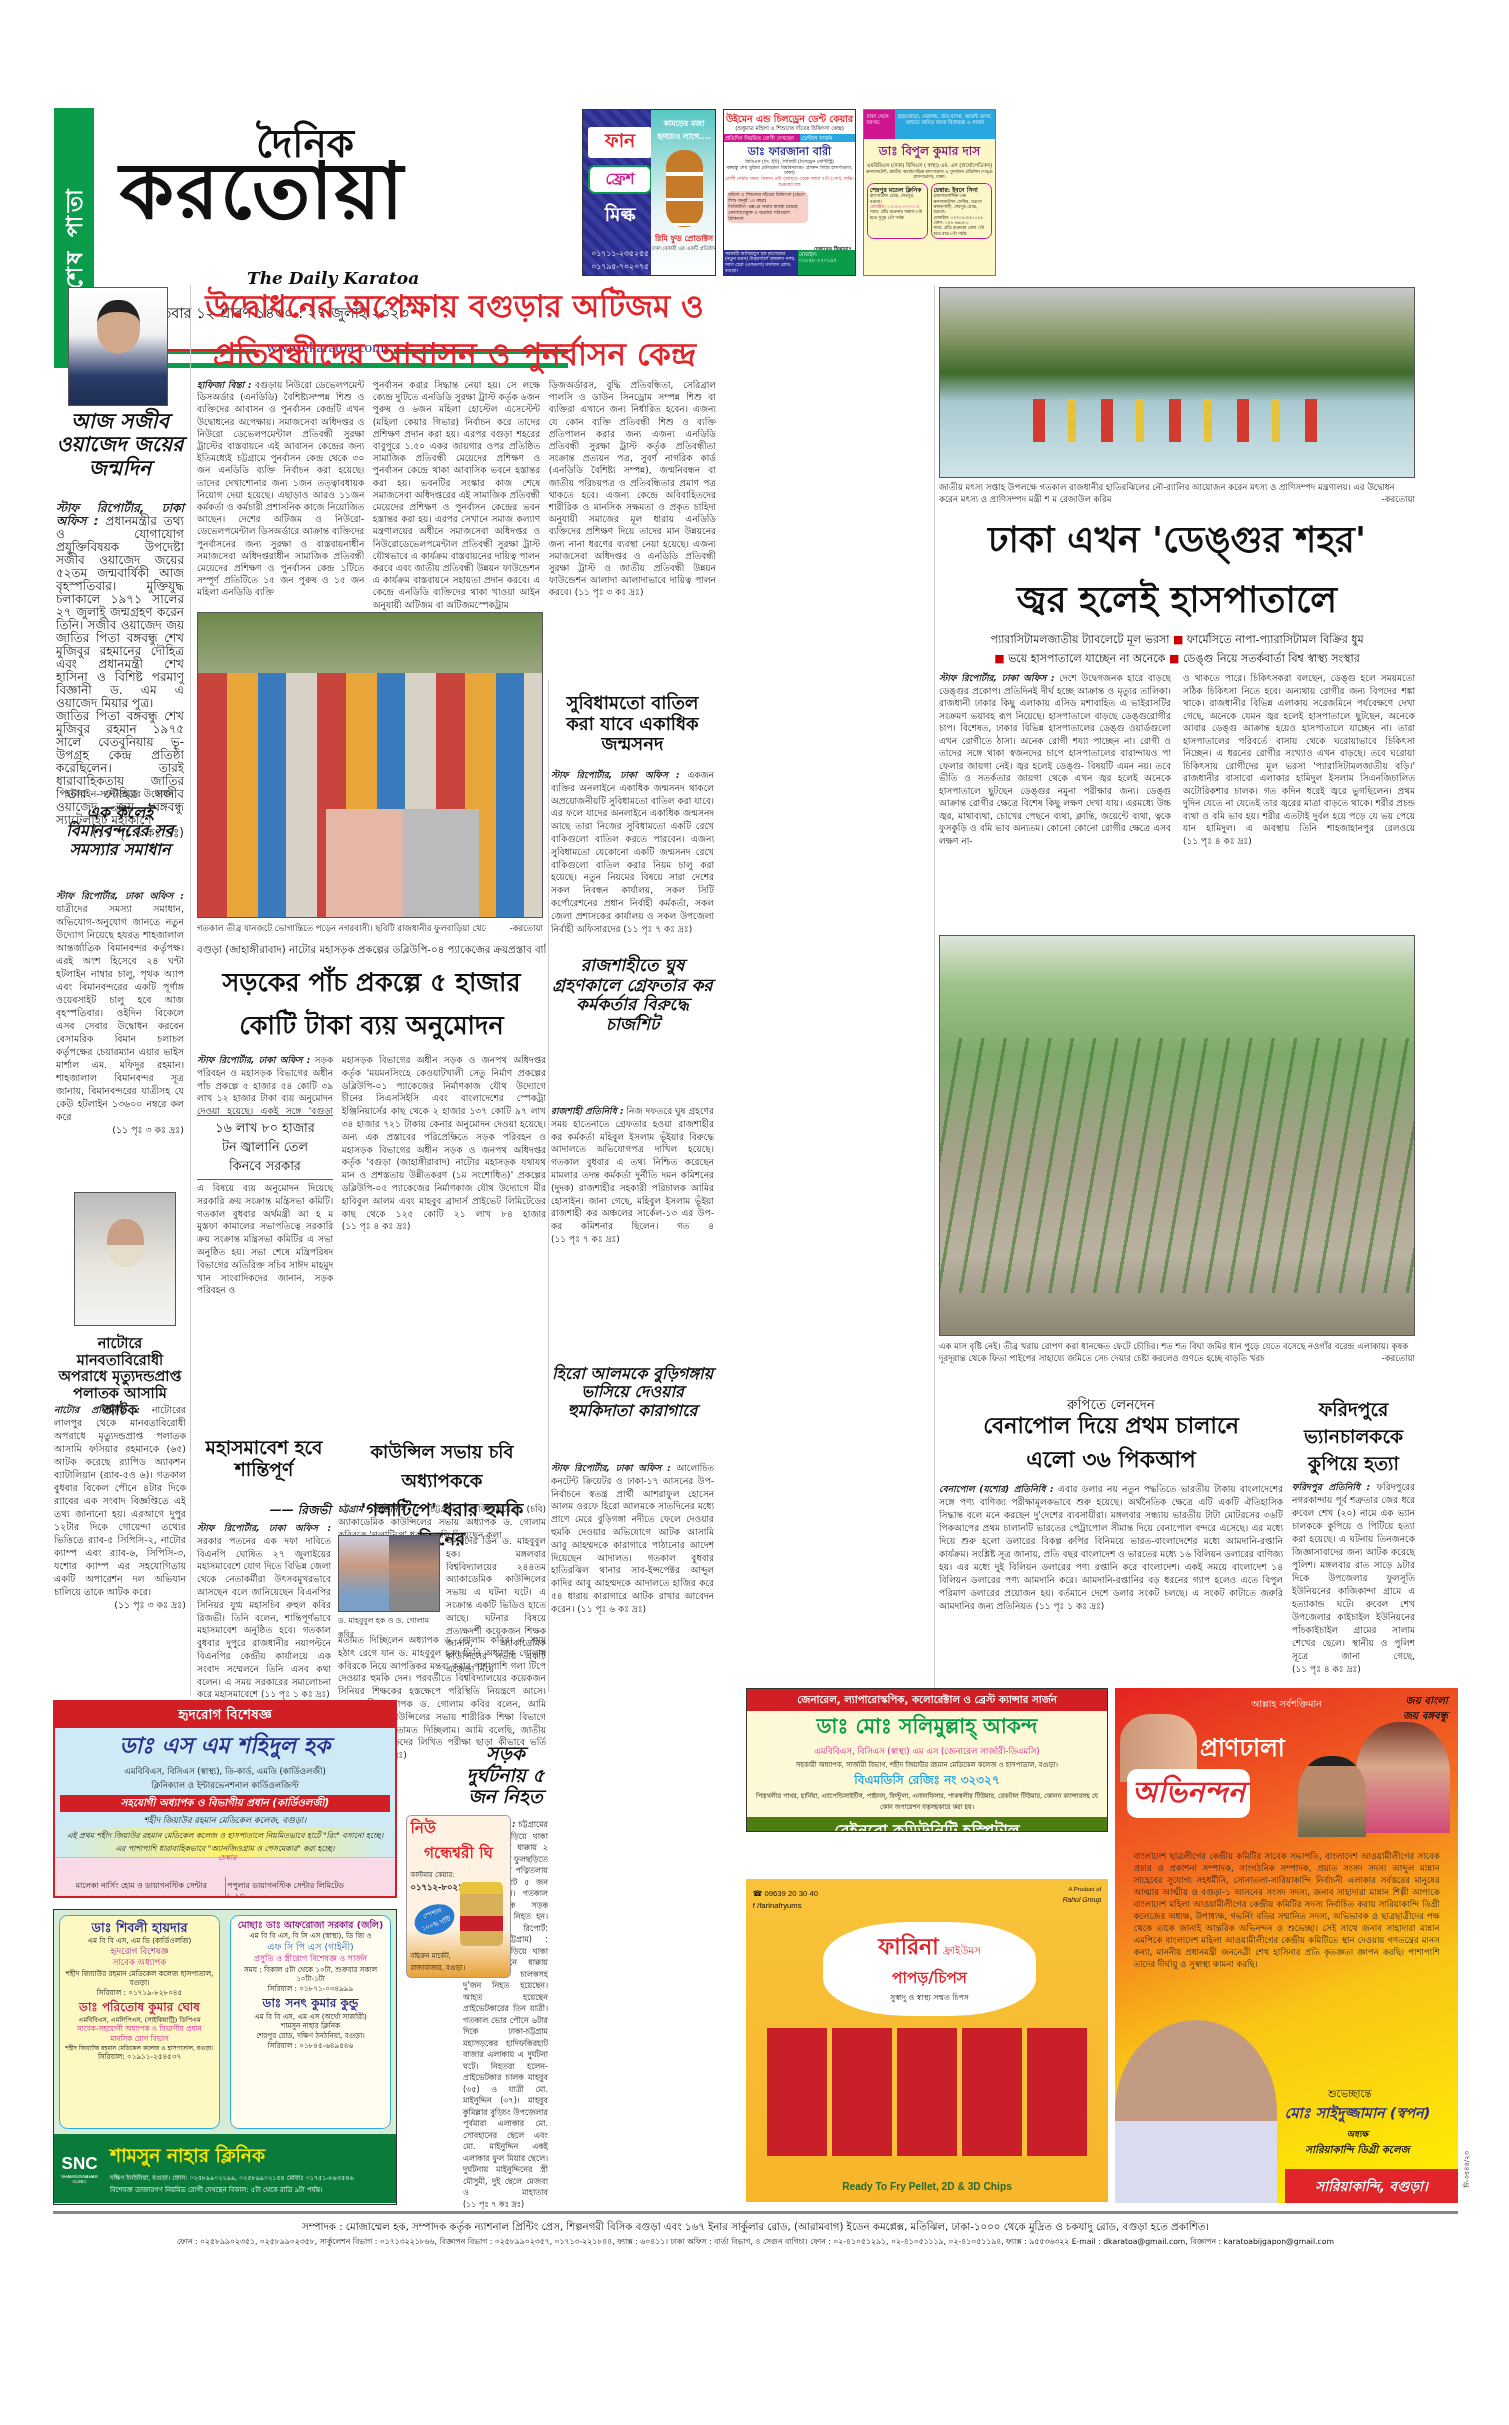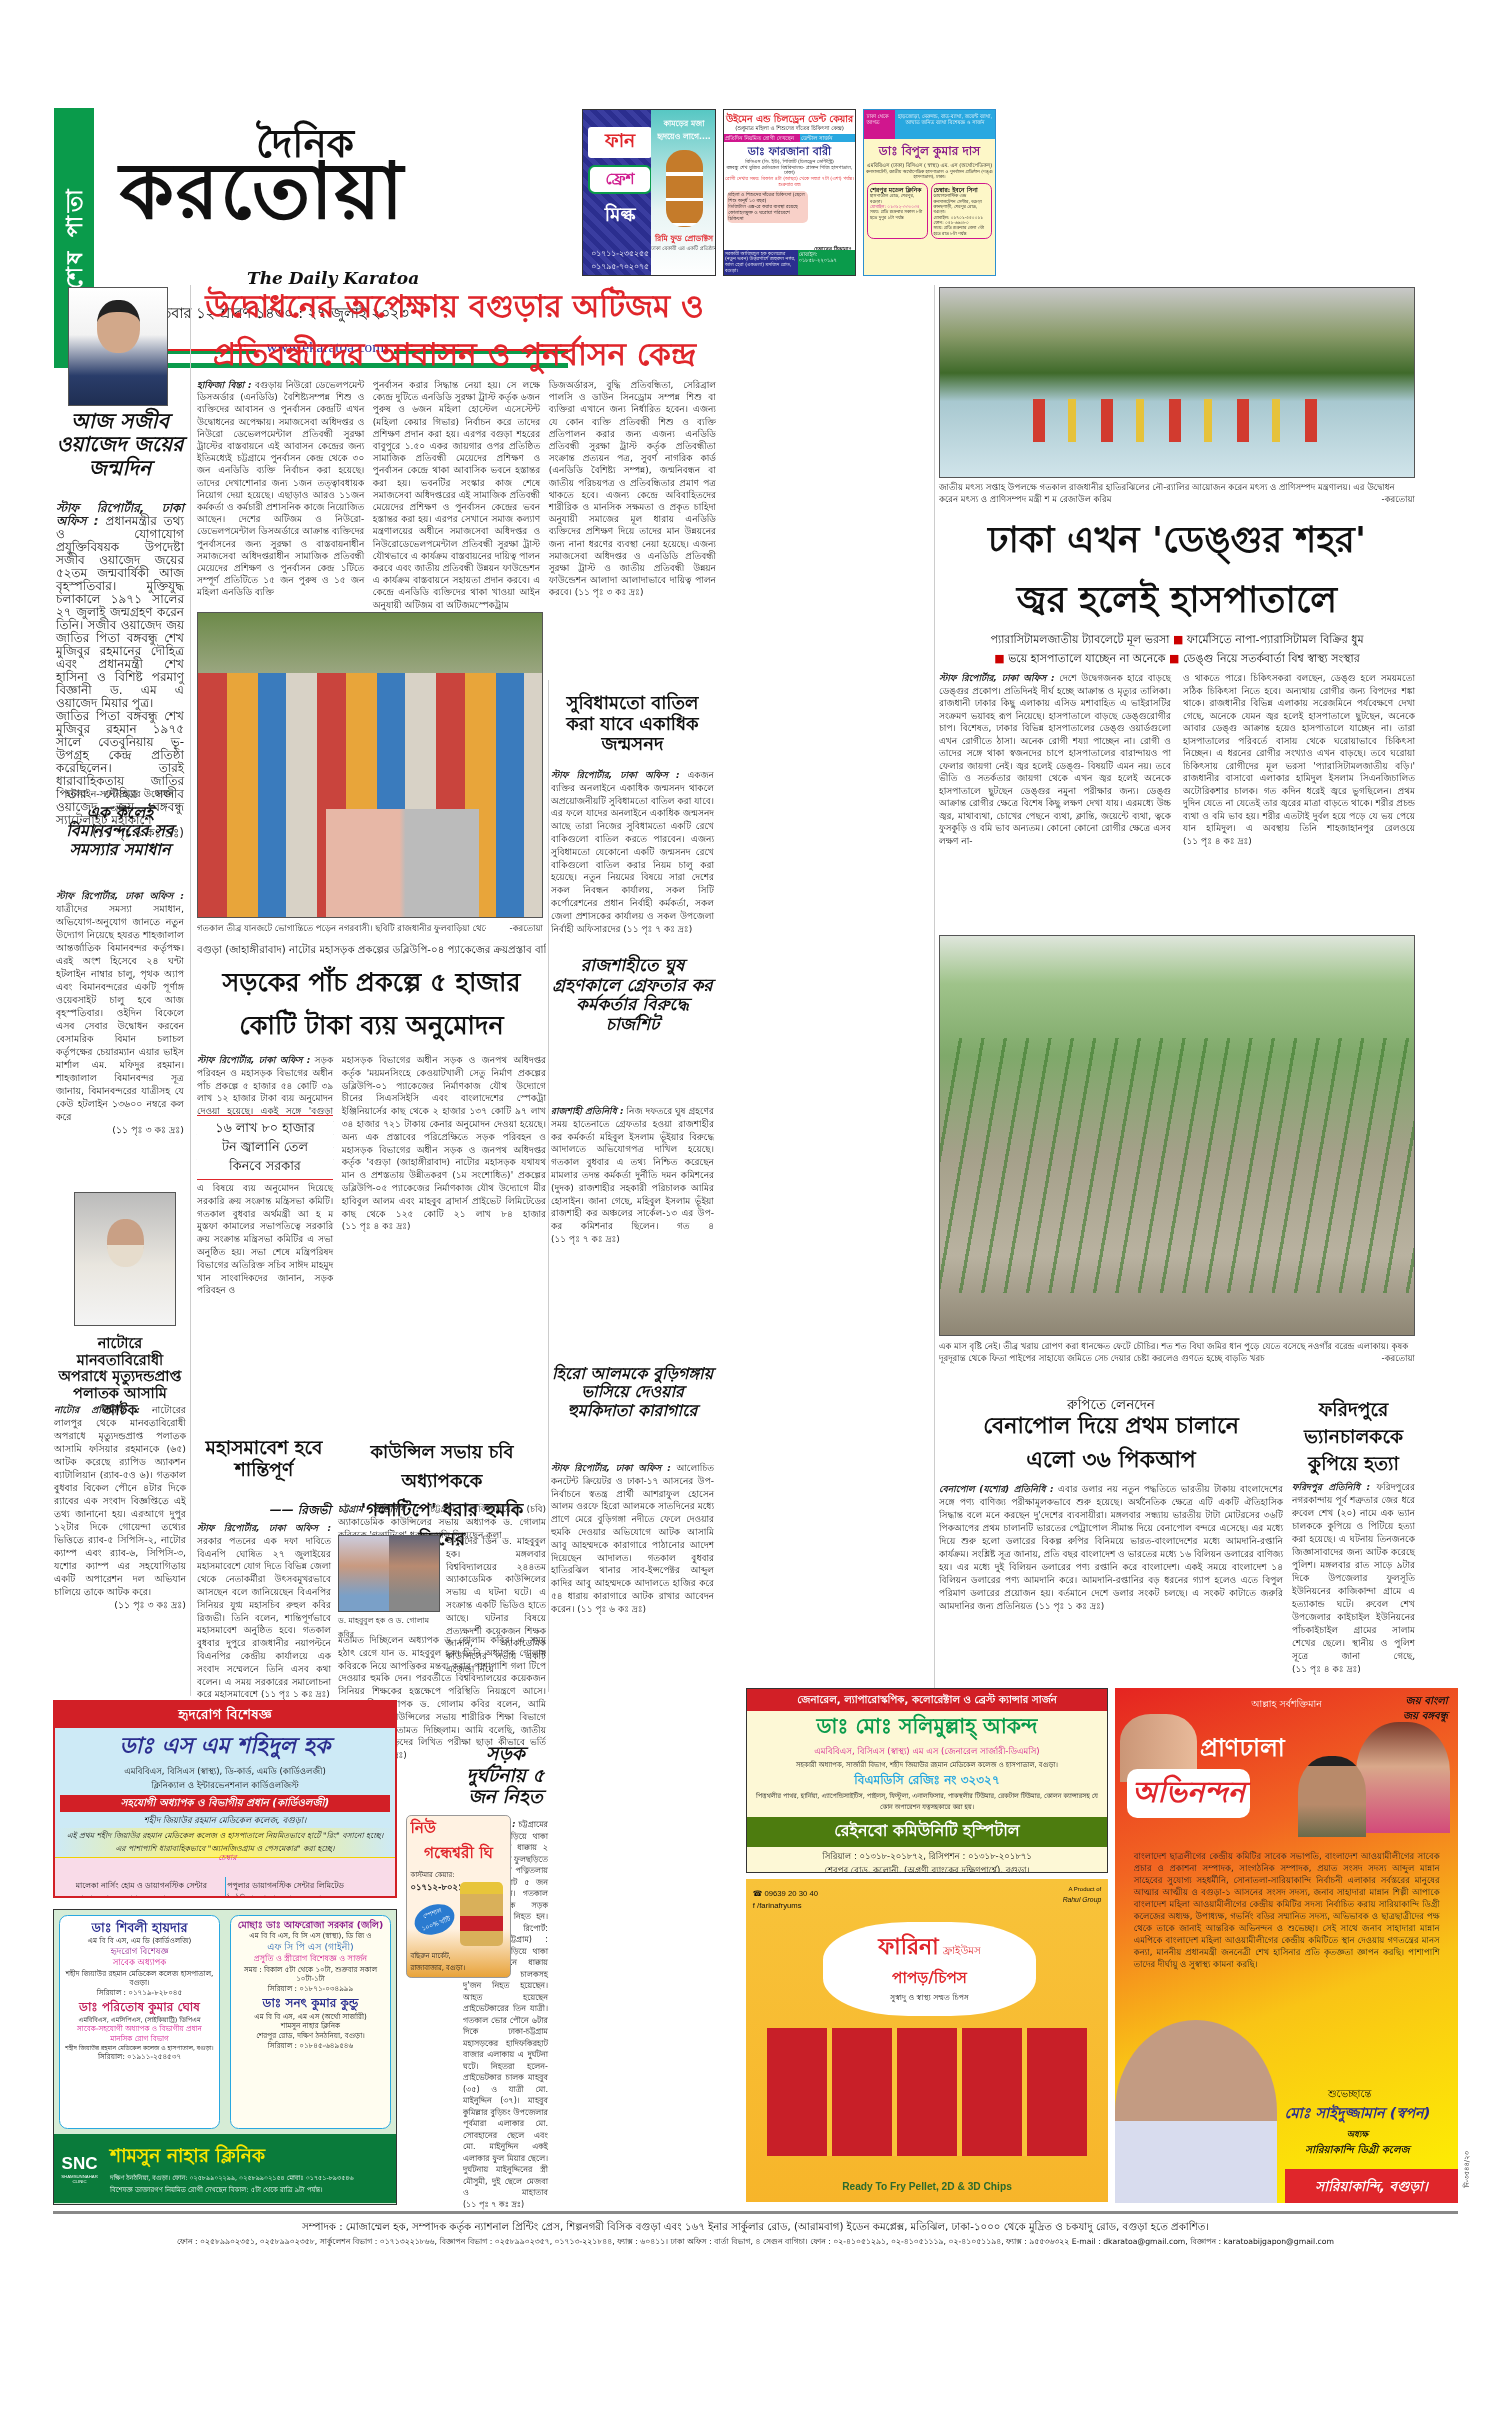--- a/index.html
+++ b/index.html
@@ -293,21 +293,21 @@
 <div class="abs" style="left:406px;top:1815px;width:105px;height:163px;border:0.9px solid #999;border-radius:5.1px;background:linear-gradient(#fff2e2,#fff2e2 70%,#e8a33a);overflow:hidden;text-align:center">
   <div style="color:#e0262b;font-weight:bold;font-size:15.3px;text-align:left;padding-left:3.4px">নিউ</div>
   <div style="color:#e0262b;font-weight:bold;font-size:15.3px">গন্ধেশ্বরী ঘি</div>
   <div style="font-size:6.8px;margin-top:3.4px;text-align:left;padding-left:3.4px">কাস্টমার কেয়ার:</div>
   <div style="font-size:8.5px;font-weight:bold;text-align:left;padding-left:3.4px">০১৭১২-৮০২১৭৪</div>
   <div style="position:absolute;right:6.8px;top:66px;width:43px;height:64px;background:linear-gradient(#e8c53a 0 12px,#d9b05a 12px 34px,#c8202a 34px 49px,#d9b05a 49px);border-radius:5.1px"></div>
   <div style="position:absolute;left:6.8px;top:89px;width:41px;font-size:6px;background:#2a7bd0;color:#fff;border-radius:50%;padding:3.4px 1.7px;transform:rotate(-20deg)">স্পেশাল ১০০% খাঁটি</div>
   <div style="position:absolute;left:3.4px;bottom:3.4px;font-size:6.8px;text-align:left;width:60px">বছিরুন মার্কেট, রাজাবাজার, বগুড়া।</div>
 </div>
 
-<div class="abs adbox" style="left:746px;top:1688px;width:362px;height:185px;background:#fdf8d6;text-align:center;font-size:7.7px">
+<div class="abs adbox" style="left:746px;top:1688px;width:362px;height:144px;background:#fdf8d6;text-align:center;font-size:7.7px">
   <div style="background:#d21f26;color:#fff;font-size:10.2px;font-weight:bold;padding:2.6px">জেনারেল, ল্যাপারোস্কপিক, কলোরেক্টাল ও ব্রেস্ট ক্যান্সার সার্জন</div>
   <div style="color:#0a9b4b;font-size:20.4px;font-weight:bold">ডাঃ মোঃ সলিমুল্লাহ্ আকন্দ</div>
   <div style="color:#d0168e;font-size:8.5px">এমবিবিএস, বিসিএস (স্বাস্থ্য) এম এস (জেনারেল সার্জারী-ডিএমসি)</div>
   <div style="font-size:6.8px">সহকারী অধ্যাপক, সার্জারী বিভাগ, শহীদ জিয়াউর রহমান মেডিকেল কলেজ ও হাসপাতাল, বগুড়া।</div>
   <div style="color:#29a8e0;font-size:12px;font-weight:bold">বিএমডিসি রেজিঃ নং ৩২৩২৭</div>
   <div style="font-size:6.4px;padding:0 5.1px">পিত্তথলীর পাথর, হার্নিয়া, এ্যাপেন্ডিসাইটিস, পাইলস্, ফিস্টুলা, এনালফিসার, পাকস্থলীর টিউমার, রেকটাল টিউমার, কোলন ক্যান্সারসহ যে কোন অপারেশন যত্নসহকারে করা হয়।</div>
   <div style="background:#4d7c0f;color:#fff;font-size:16px;font-weight:bold;margin-top:3.4px;padding:1.7px">রেইনবো কমিউনিটি হস্পিটাল</div>
   <div style="font-size:8.5px;margin-top:2.6px">সিরিয়াল : ০১৩১৮-২০১৮৭২, রিসিপশন : ০১৩১৮-২০১৮৭১</div>
   <div style="font-size:8.5px">শেরপুর রোড, কলোনী, (অগ্রণী ব্যাংকের দক্ষিণপার্শ্বে), বগুড়া।</div>
 </div>
@@ -321,21 +321,21 @@
     <div><span style="color:#e0262b;font-size:22px;font-weight:bold">ফারিনা</span> <span style="color:#e0262b;font-size:10.2px">ফ্রাইউমস</span></div>
     <div style="color:#e0262b;font-size:15.3px;font-weight:bold">পাপড়/চিপস</div>
     <div style="font-size:7.7px">সুস্বাদু ও স্বাস্থ্য সম্মত চিপস</div>
   </div>
   <div style="position:absolute;left:21px;top:149px;width:320px;height:128px;background:repeating-linear-gradient(90deg,#c81f28 0 60px,#f8c33a 60px 65px)"></div>
   <div style="position:absolute;left:0;right:0;bottom:10.2px;text-align:center;font-size:10.2px;font-weight:bold;color:#2b6a2b;font-family:'Liberation Sans',sans-serif">Ready To Fry Pellet, 2D &amp; 3D Chips</div>
 </div>
 
 <div class="abs" style="left:53px;top:1909px;width:344px;height:296px;border:1.7px solid #333;background:#d6ecd6">
   <div style="display:flex;height:224px">
-    <div style="flex:1;margin:5.1px;border:1.7px solid #29a8e0;border-radius:8.5px;background:#ffffff;text-align:center;font-size:7.2px;line-height:1.35;padding:2.6px">
+    <div style="flex:1;margin:5.1px;border:1.7px solid #29a8e0;border-radius:8.5px;background:#fef9c3;text-align:center;font-size:7.2px;line-height:1.35;padding:2.6px">
       <div style="color:#2b2e8f;font-weight:bold;font-size:12.8px">ডাঃ শিবলী হায়দার</div>
       <div>এম বি বি এস, এম ডি (কার্ডিওলজি)</div>
       <div style="color:#8a1b8a;font-size:8.5px">হৃদরোগ বিশেষজ্ঞ</div>
       <div style="color:#d0168e;font-size:8.5px">সাবেক অধ্যাপক</div>
       <div>শহীদ জিয়াউর রহমান মেডিকেল কলেজ হাসপাতাল, বগুড়া।</div>
       <div>সিরিয়াল : ০১৭১৯-৮২৮০৪৫</div>
       <div style="color:#c21f5a;font-weight:bold;font-size:12px;margin-top:1.7px">ডাঃ পরিতোষ কুমার ঘোষ</div>
       <div style="font-size:6.4px">এমবিবিএস, এমসিপিএস, (সাইকিয়াট্রি) ডিপিএম</div>
       <div style="color:#d0168e">সাবেক-সহযোগী অধ্যাপক ও বিভাগীয় প্রধান</div>
       <div style="color:#d0168e">মানসিক রোগ বিভাগ</div>

